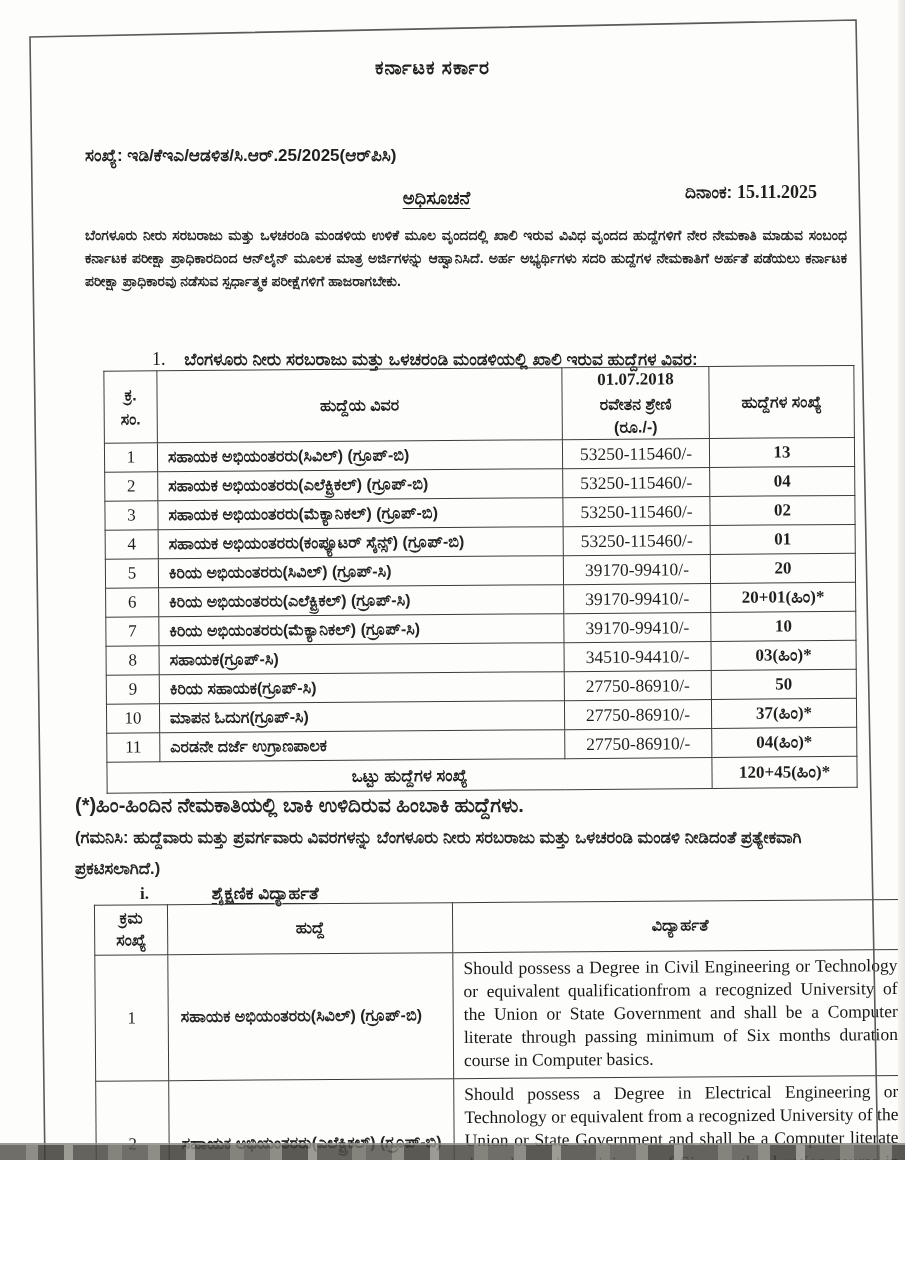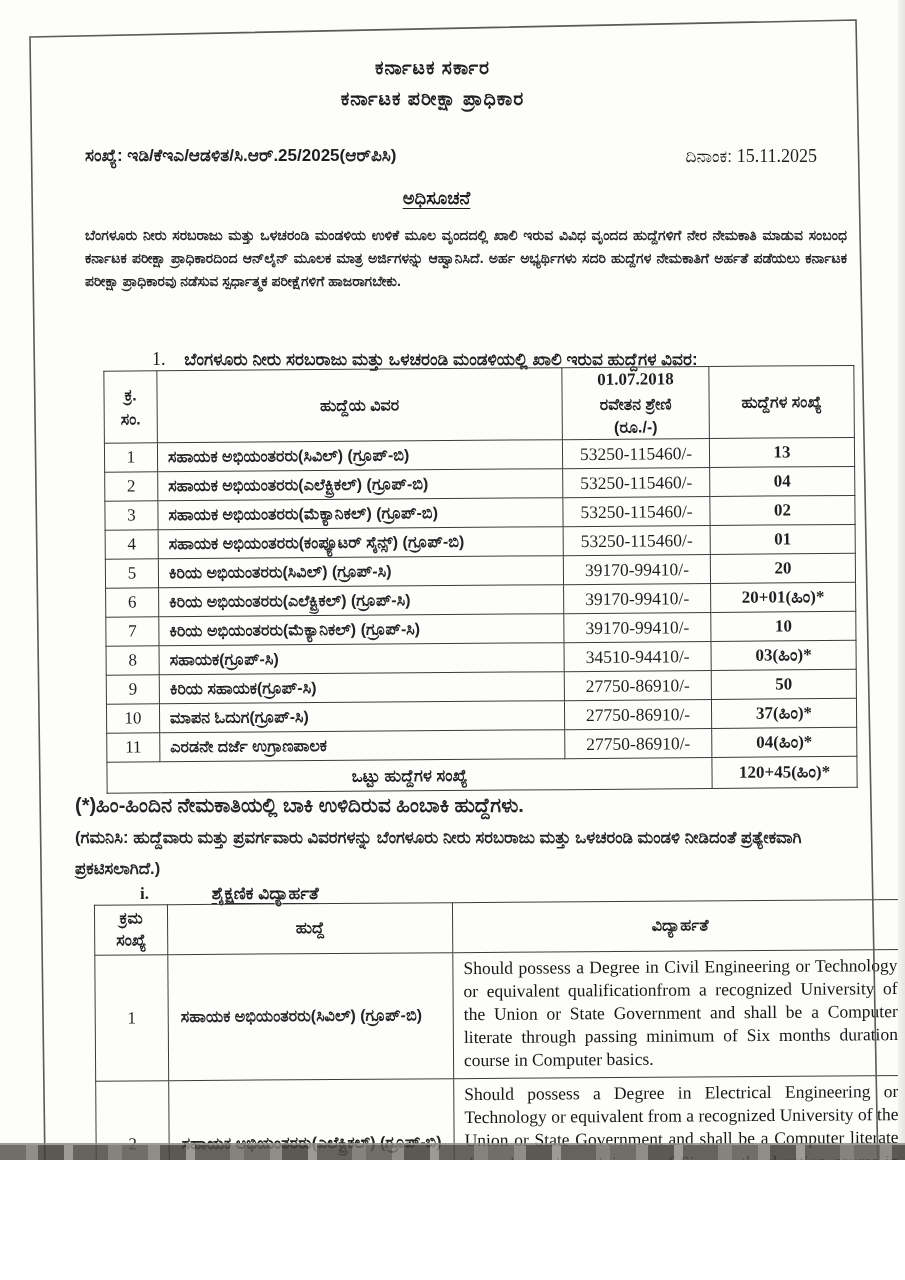--- a/index.html
+++ b/index.html
@@ -16,21 +16,21 @@
 
   
   .letterhead{top:52px;left:0;right:40px;text-align:center;line-height:1.65;}
   .letterhead .l1{font-size:19px;font-weight:bold;letter-spacing:1px;}
   .letterhead .l2{font-size:19px;font-weight:bold;letter-spacing:1px;}
   .letterhead .l3{font-size:18px;font-weight:bold;}
 
   
   .refline{top:146px;left:85px;right:88px;display:flex;justify-content:space-between;font-size:17px;}
   .refline .num{font-weight:bold;}
-  .refline .date{font-weight:normal;font-size:17px;}
+  .refline .date{font-weight:bold;font-size:17px;margin-top:36px;}
   .refline .date .dval{font-family:"Liberation Serif","DejaVu Serif",serif;font-size:18px;}
 
   
   .notiftitle{top:188px;left:0;right:40px;text-align:center;font-size:18px;font-weight:bold;
     text-decoration:underline;text-underline-offset:4px;margin-left:8px;}
 
   
   .intro{top:224px;left:85px;width:762px;font-size:14px;line-height:1.64;text-align:justify;
     font-weight:bold;color:#262626;}
 
@@ -99,21 +99,20 @@
     border-top:2px solid #8f8e86;
     opacity:.85;}
 </style>
 </head>
 <body>
 
 <div class="page">
 
   <div class="abs letterhead kn">
     <div class="l1">ಕರ್ನಾಟಕ ಸರ್ಕಾರ</div>
-    <div class="l2">ಕರ್ನಾಟಕ ಪರೀಕ್ಷಾ ಪ್ರಾಧಿಕಾರ</div>
   </div>
 
   <div class="abs refline">
     <div class="num">
       <span>ಸಂಖ್ಯೆ:</span>
       <span>ಇಡಿ/ಕೆಇಎ/ಆಡಳಿತ/ಸಿ.ಆರ್.25/2025(ಆರ್‌ಪಿಸಿ)</span>
     </div>
     <div class="date">
       <span>ದಿನಾಂಕ:</span>
       <span class="dval">15.11.2025</span>

